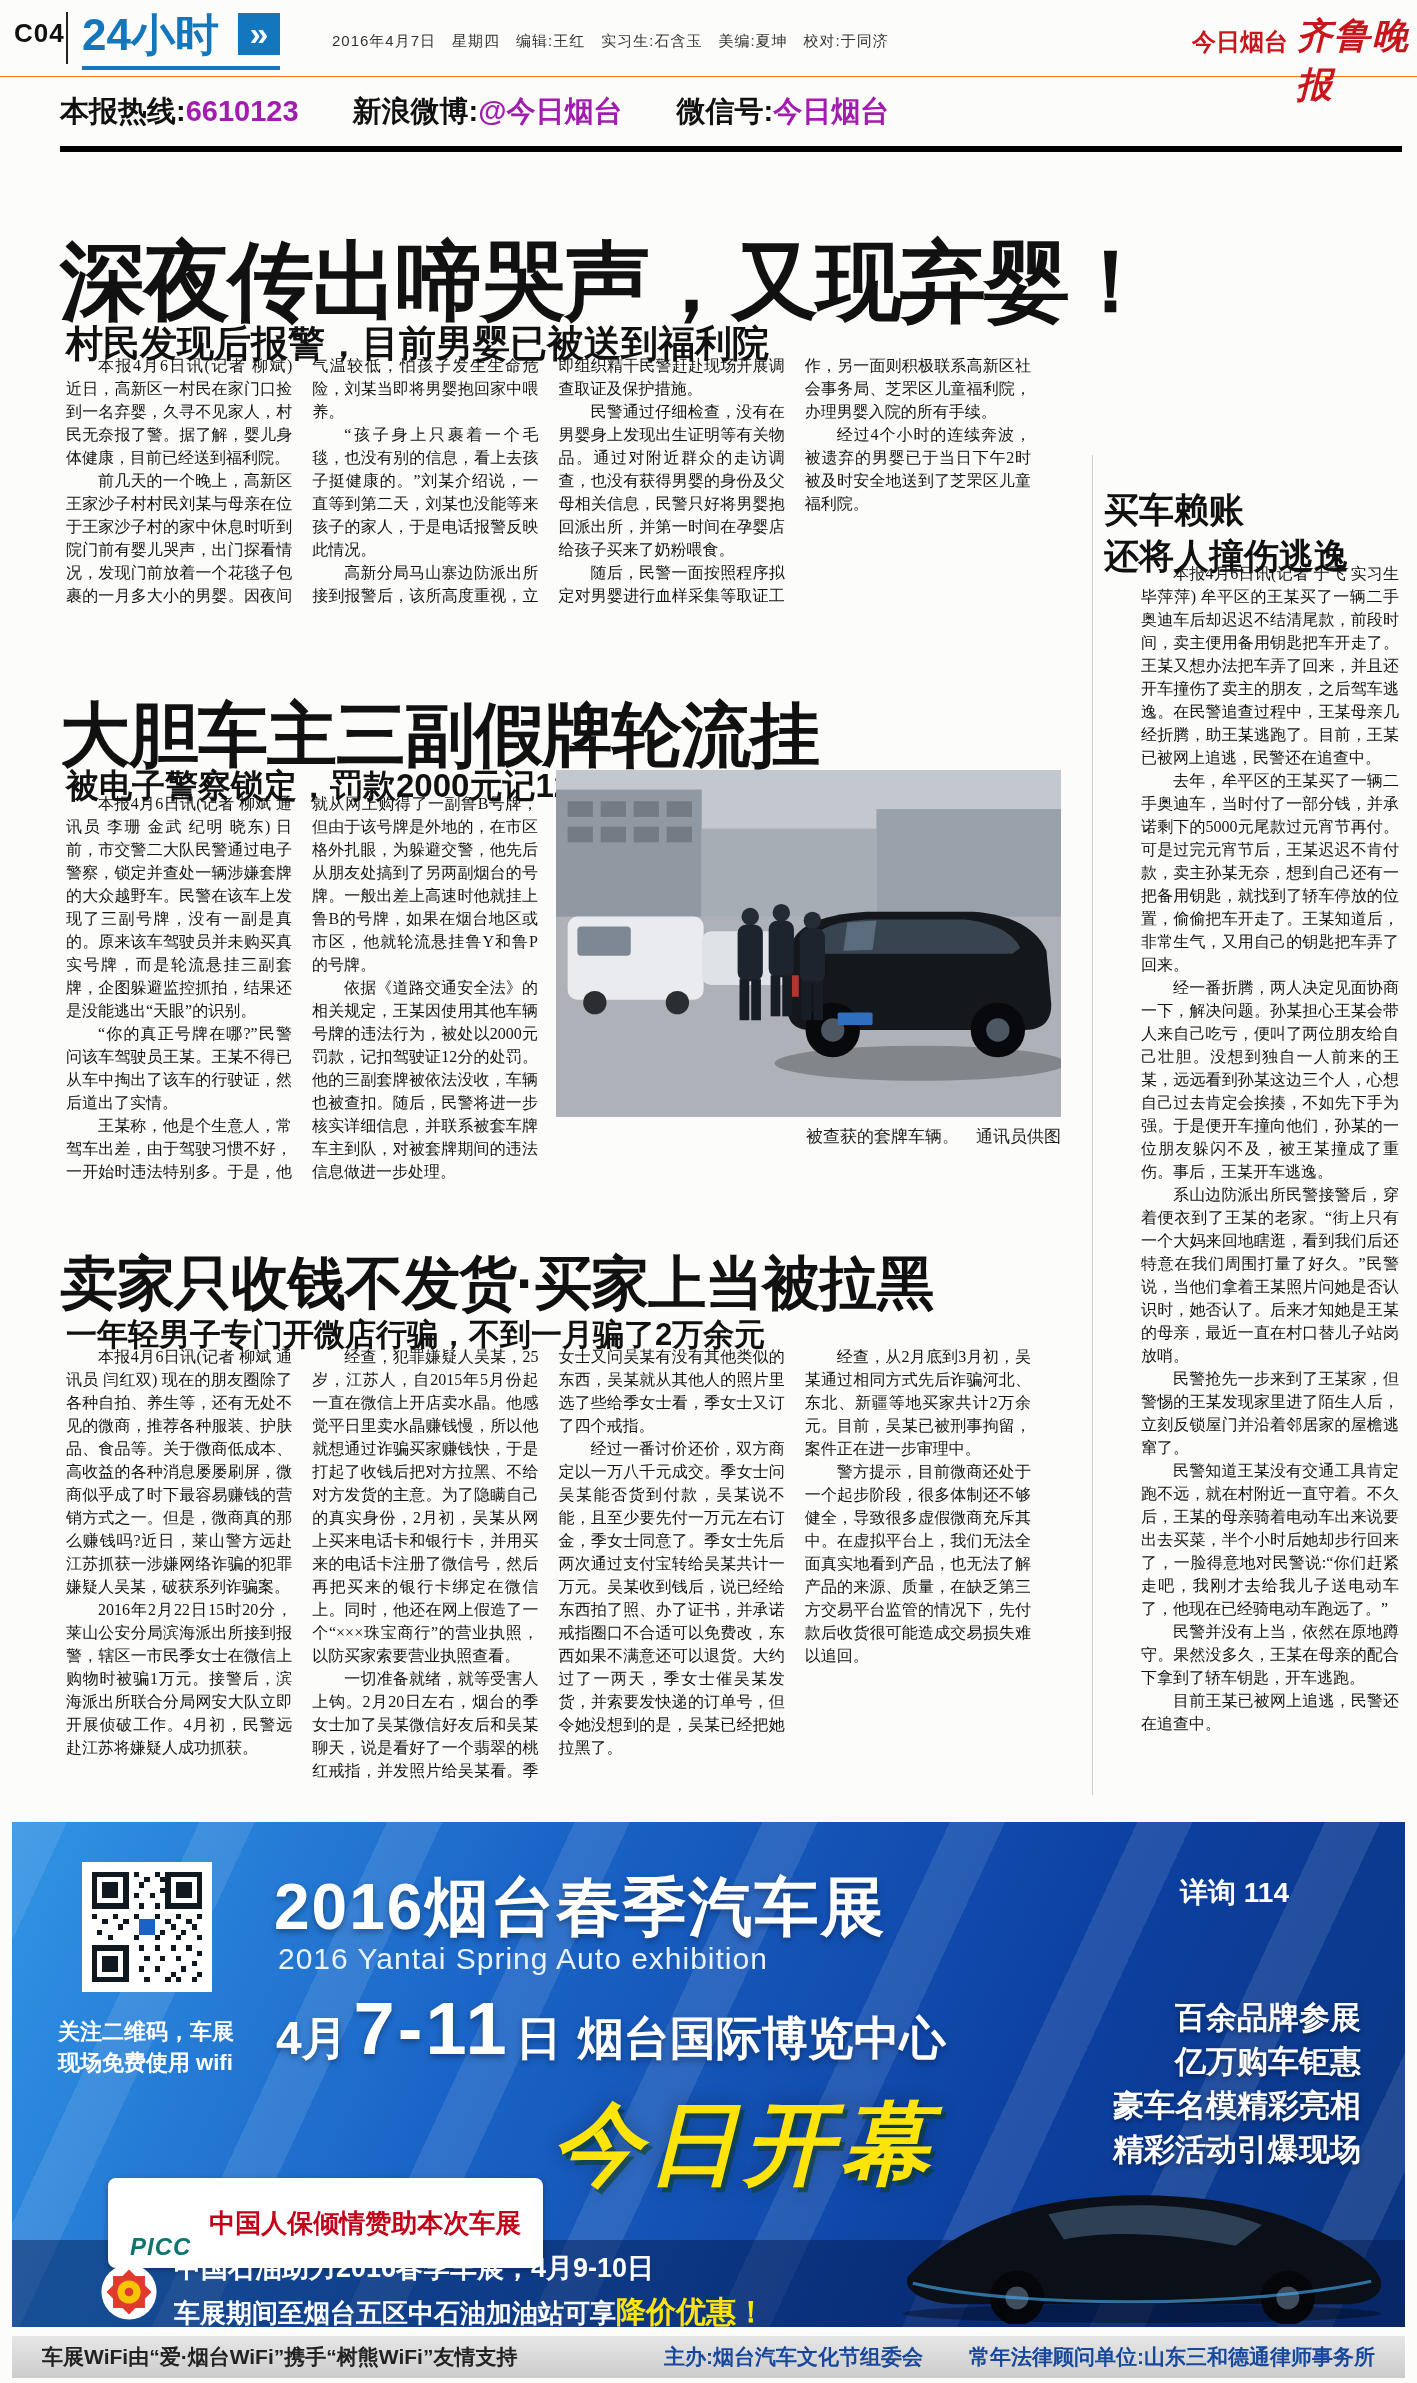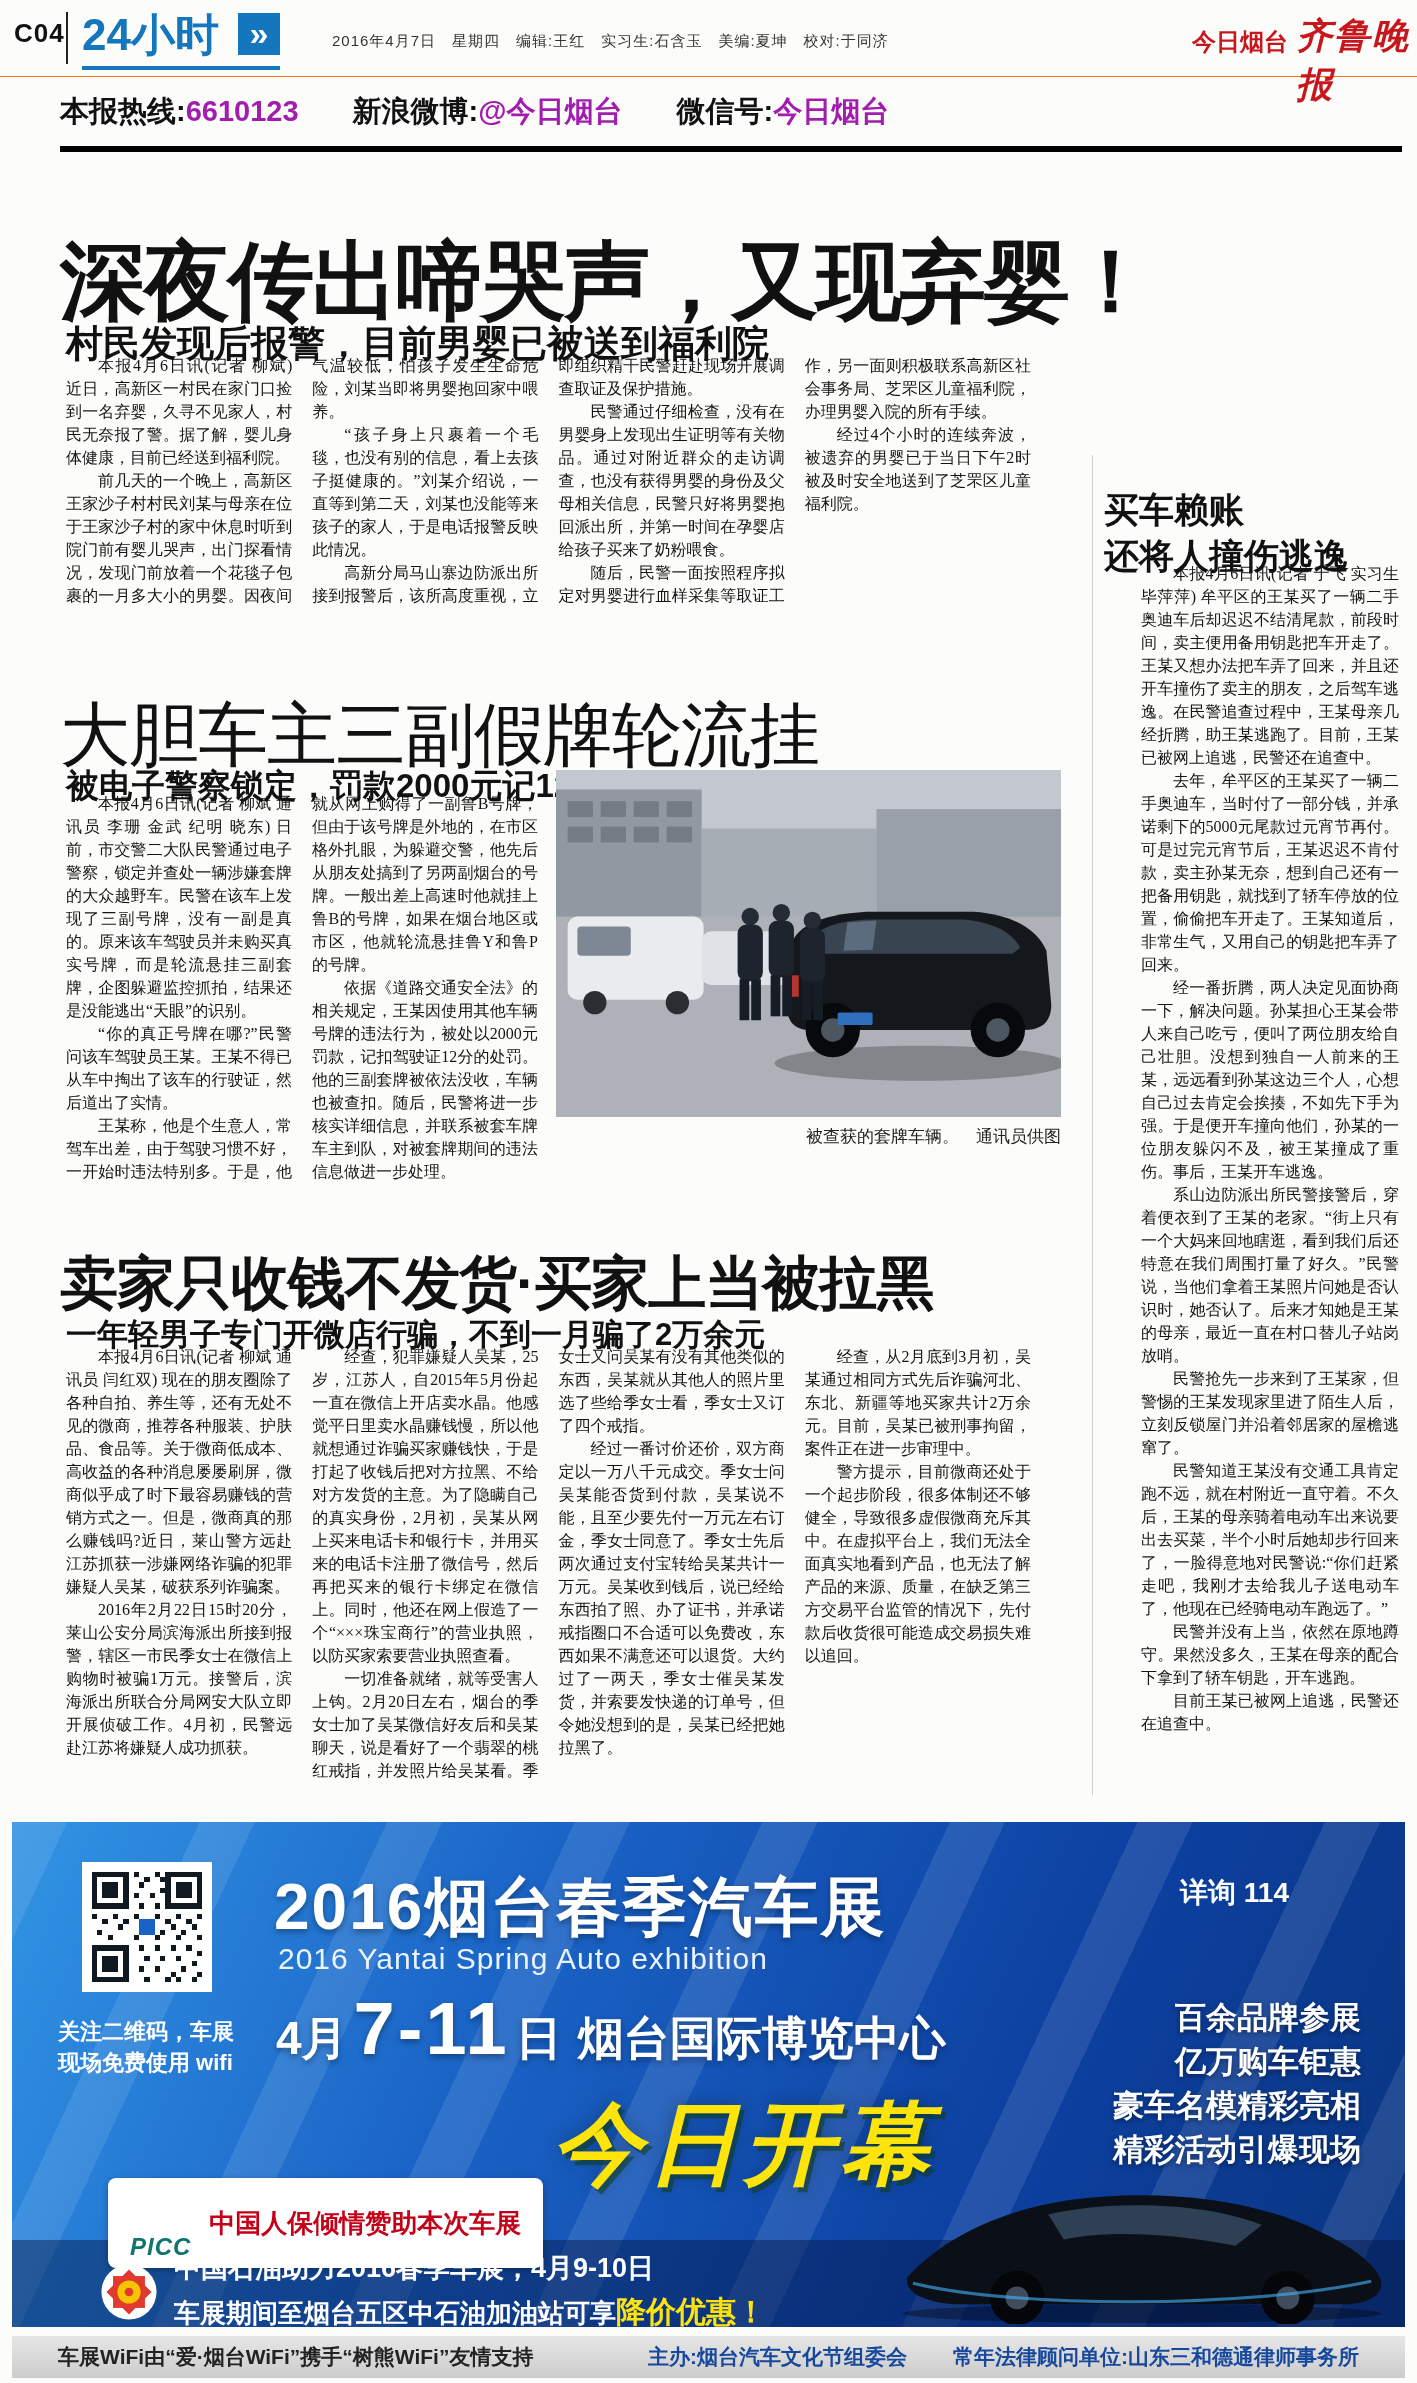--- a/index.html
+++ b/index.html
@@ -35,21 +35,21 @@
   .a1-headline{position:absolute;left:60px;top:166px;font-size:86px;font-weight:900;letter-spacing:-2px;white-space:nowrap;}
   .a1-subhead{position:absolute;left:66px;top:288px;font-size:37px;font-weight:700;white-space:nowrap;}
   .a1-body{position:absolute;left:66px;top:354px;width:965px;height:254px;column-count:4;column-gap:20px;}
 
   
   .divider-v{position:absolute;left:1092px;top:455px;width:1px;height:1340px;background:#cfcfcf;}
   .side-headline{position:absolute;left:1104px;top:452px;font-size:35px;font-weight:900;line-height:46px;}
   .side-body{position:absolute;left:1104px;top:562px;width:258px;height:1233px;margin-left:37px;}
 
   
-  .a2-headline{position:absolute;left:60px;top:642px;font-size:70px;font-weight:400;letter-spacing:-1px;white-space:nowrap;}
+  .a2-headline{position:absolute;left:60px;top:642px;font-size:70px;font-weight:700;letter-spacing:-1px;white-space:nowrap;}
   .a2-subhead{position:absolute;left:66px;top:737px;font-size:33px;font-weight:700;white-space:nowrap;}
   .a2-body{position:absolute;left:66px;top:792px;width:472px;height:392px;column-count:2;column-gap:20px;}
   .figure{position:absolute;left:556px;top:770px;width:505px;}
   .figure svg{display:block;width:505px;height:347px;background:#b9bdc2;}
   .caption{margin-top:8px;font-size:17px;text-align:right;font-family:"Liberation Serif",serif;color:#222;}
 
   
   .a3-headline{position:absolute;left:60px;top:1206px;font-size:58px;font-weight:900;letter-spacing:-1px;white-space:nowrap;}
   .a3-subhead{position:absolute;left:66px;top:1288px;font-size:31px;font-weight:700;white-space:nowrap;}
   .a3-body{position:absolute;left:66px;top:1345px;width:965px;height:450px;column-count:4;column-gap:20px;}
@@ -84,21 +84,21 @@
   .cnpc{position:absolute;left:88px;top:428px;display:flex;gap:16px;align-items:center;z-index:2;}
   .cnpc-logo{width:58px;height:58px;flex:0 0 auto;}
   .cnpc-line1{font-size:27px;font-weight:800;margin:0 0 6px 0;white-space:nowrap;}
   .cnpc-line2{font-size:26px;font-weight:700;margin:0;white-space:nowrap;}
   .cnpc-em{color:#ffe40b;font-size:30px;font-weight:900;}
   .ad-car{position:absolute;left:880px;top:330px;width:500px;height:172px;z-index:2;}
 
   
   .strip{position:absolute;left:12px;top:2336px;width:1393px;height:42px;box-sizing:border-box;
          background:linear-gradient(#e6e6e6,#cccccc);display:flex;align-items:center;
-         justify-content:space-between;padding:0 46px;font-size:21px;font-weight:bold;}
+         justify-content:space-between;padding:0 30px;font-size:21px;font-weight:bold;}
   .strip-left{color:#222;}
   .strip-right{color:#17489c;display:flex;gap:46px;}
 </style>
 </head>
 <body>
 
 <div class="page">
 
   <header class="masthead">
     <span class="pageno">C04</span>

